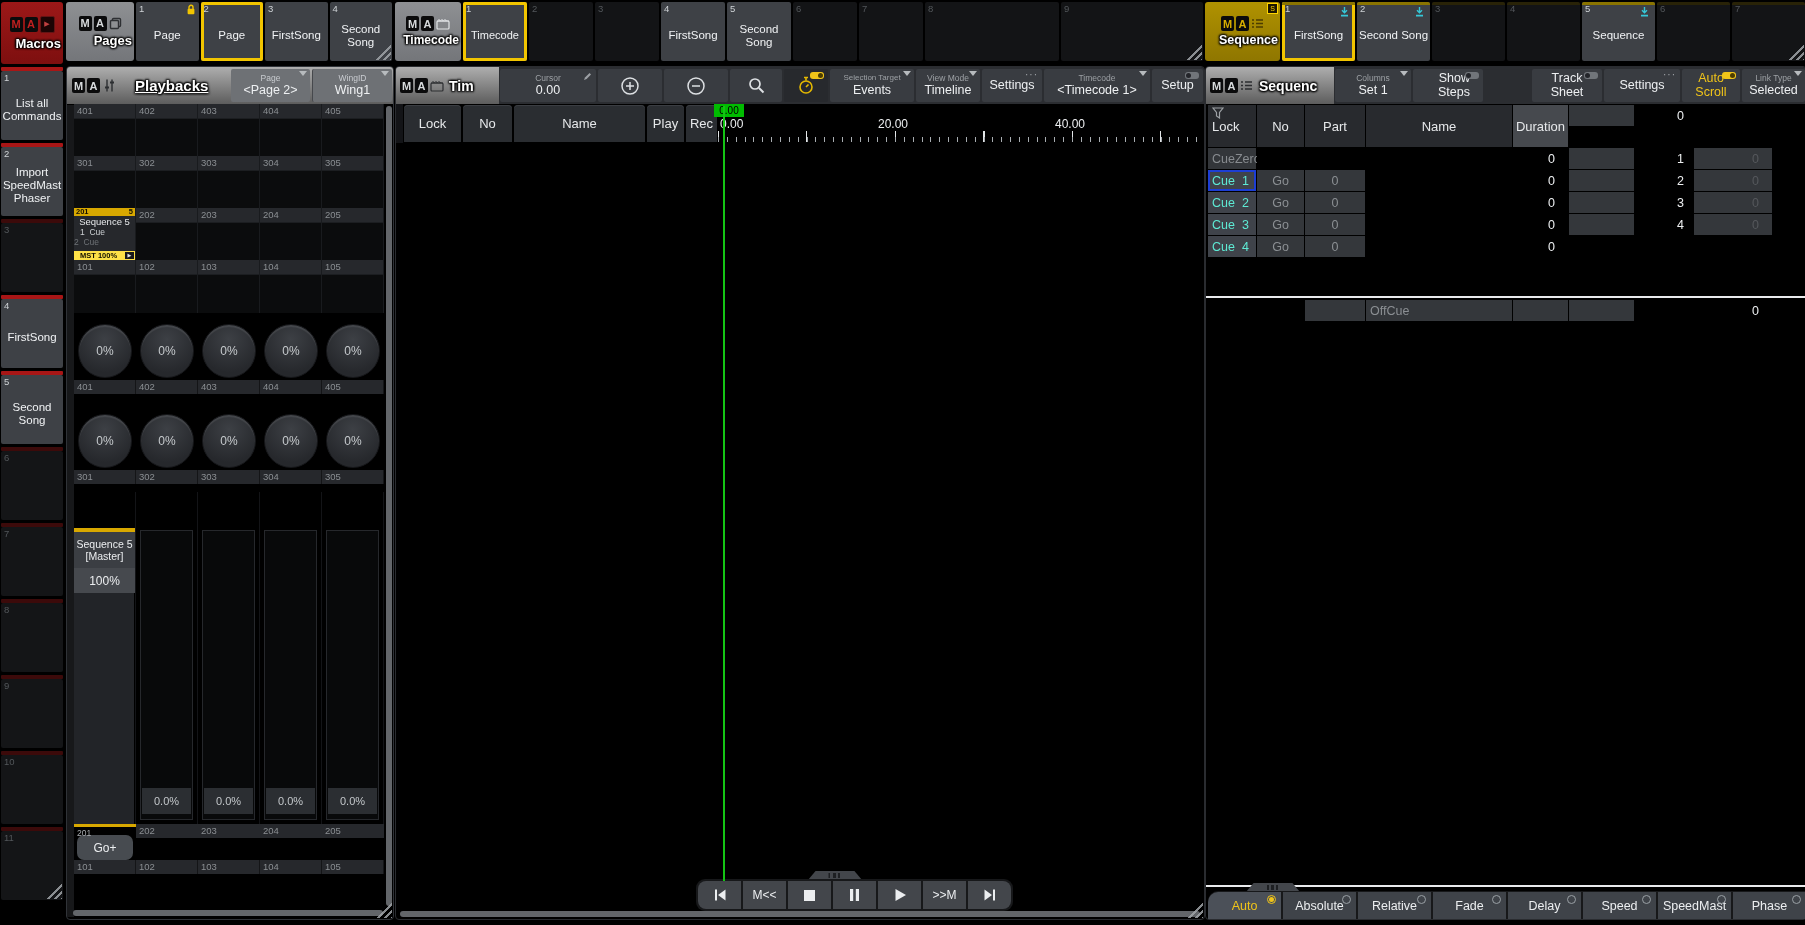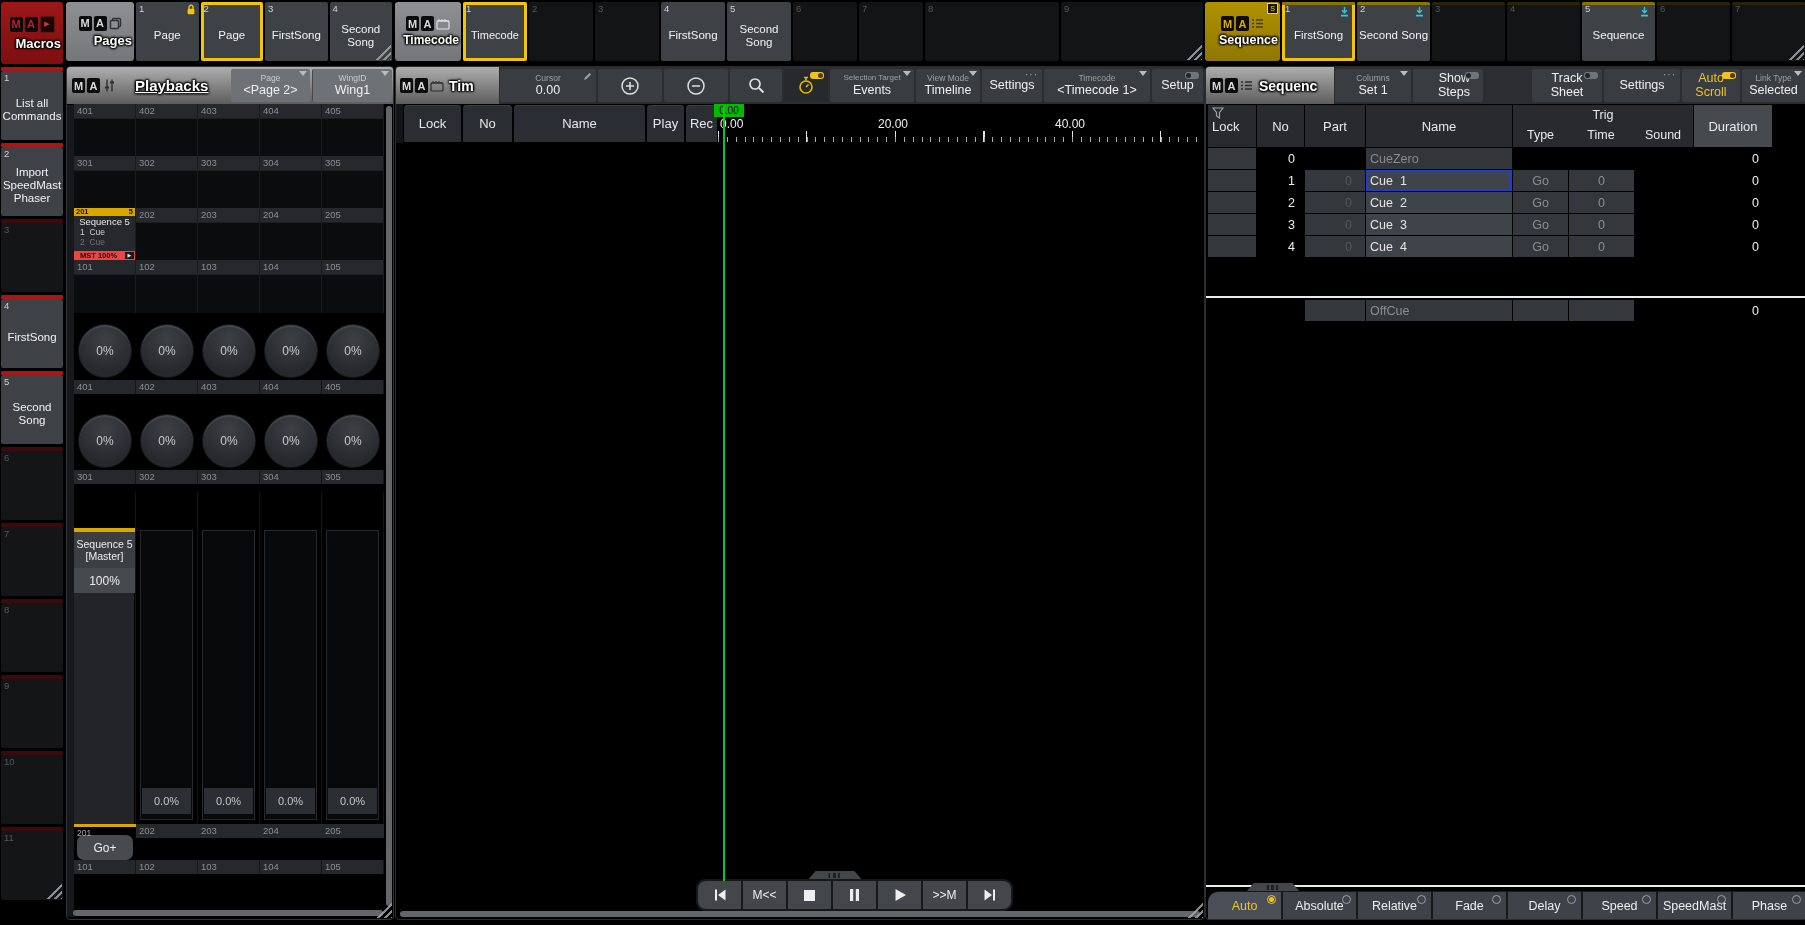--- a/index.html
+++ b/index.html
@@ -102,21 +102,21 @@
   .sq-table{position:absolute;left:2px;top:38px;display:grid;grid-template-columns:48px 47px 60px 146px 55px 65px 58px 78px;gap:1px;}
   .sq-h{background:#282a2e;color:#e6e8ea;font-size:13px;display:flex;align-items:center;justify-content:center;height:42px;}
   .sq-trig{background:#282a2e;height:42px;grid-column:5/8;display:flex;flex-direction:column;}
   .trig-top{text-align:center;font-size:12.5px;padding-top:3px;color:#e6e8ea;}
   .trig-sub{display:flex;flex:1;align-items:center;}
   .trig-sub span{font-size:12.5px;color:#e6e8ea;text-align:center;}
   .c{height:21px;font-size:12.5px;display:flex;align-items:center;}
   .c.g{background:#34373b;} .c.gl{background:#3f434a;} .c.z{background:#000;}
   .c.num{justify-content:flex-end;padding-right:9px;color:#eceef0;}
   .c.dim{justify-content:flex-end;padding-right:13px;color:#55585c;}
-  .c.name{padding-left:4px;color:#e5e5e5;white-space:pre;}
+  .c.name{padding-left:4px;color:#5eead4;white-space:pre;}
   .c.go{justify-content:center;color:#8b8f93;}
   .c.time0{justify-content:center;color:#8b8f93;}
   .c.dur{justify-content:flex-end;padding-right:13px;color:#eceef0;}
   .focusblue{outline:2px solid #1d3ed4;outline-offset:-2px;}
   .enc-btn{position:relative;width:73px;background:#3f4349;display:flex;align-items:center;justify-content:center;
            font-size:12.5px;color:#eceef0;}
   .enc-btn.on{background:#4b5058;color:#f0c419;}
   svg{display:block;}
 </style>
 </head>
@@ -418,22 +418,22 @@
       </div>
       <div class="pb-row">
         <div class="pb-slot">
           <div style="height:8px;background:#d8a800;display:flex;justify-content:space-between;font-size:7.5px;font-weight:bold;color:#171200;line-height:8px;padding:0 2px;">
             <span>201</span>
             <span>5</span>
           </div>
           <div style="position:relative;height:44px;background:#26282c;display:flex;flex-direction:column;">
             <span style="font-size:9.5px;color:#e6e8ea;text-align:center;">Sequence 5</span>
             <span style="font-size:8.5px;color:#ccd0d3;padding-left:6px;white-space:pre;">1  Cue</span>
-            <span style="font-size:8.5px;color:#6e7276;padding-left:6px;white-space:pre;">2  Cue</span>
-            <div style="margin-top:auto;height:9px;background:#ef4444;color:#141100;font-size:7.5px;font-weight:bold;line-height:9px;padding-left:6px;">MST 100%</div>
+            <span style="font-size:8.5px;color:#6e7276;white-space:pre;">2  Cue</span>
+            <div style="margin-top:auto;height:9px;background:#fde047;color:#141100;font-size:7.5px;font-weight:bold;line-height:9px;padding-left:6px;">MST 100%</div>
             <span style="position:absolute;right:1px;bottom:1px;width:9px;height:7px;background:#17181a;color:#e8e8e8;font-size:5px;line-height:7px;text-align:center;">▶</span>
           </div>
         </div>
         <div class="pb-slot">
             <div class="pb-label">202</div>
             <div class="pb-area"></div>
           </div>
         <div class="pb-slot">
             <div class="pb-label">203</div>
             <div class="pb-area"></div>
@@ -732,28 +732,20 @@
 
       <div class="sq-h" style="flex-direction:column;align-items:flex-start;justify-content:flex-start;padding-left:4px;">
         <svg style="margin-top:2px;" width="12" height="12" viewBox="0 0 12 12">
             <path d="M1 1h10L7.5 5.5V11L4.5 9V5.5z" fill="none" stroke="#9da1a5" stroke-width="1.2"></path>
           </svg>
         <span>Lock</span>
       </div>
       <div class="sq-h">No</div>
       <div class="sq-h">Part</div>
       <div class="sq-h">Name</div>
-      <div class="sq-trig">
-        <span class="trig-top">Trig</span>
-        <div class="trig-sub">
-          <span style="width:55px;">Type</span>
-          <span style="width:66px;">Time</span>
-          <span style="width:58px;">Sound</span>
-        </div>
-      </div>
       <div class="sq-h" style="background:#46494e;">Duration</div>
 
       <div class="c g"></div>
       <div class="c z num">0</div>
       <div class="c z"></div>
       <div class="c name" style="background:#33363a;color:#888c90;">CueZero</div>
       <div class="c z"></div>
       <div class="c z"></div>
       <div class="c z"></div>
       <div class="c z dur">0</div>

